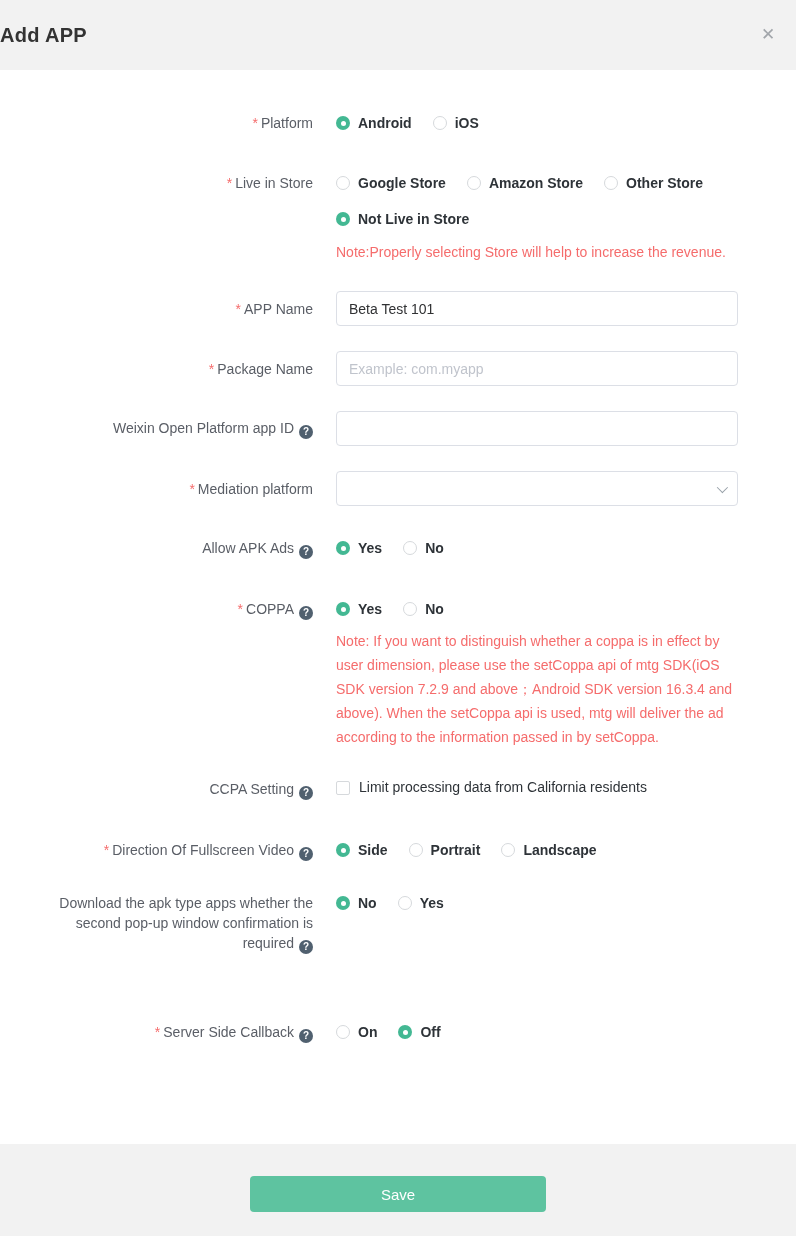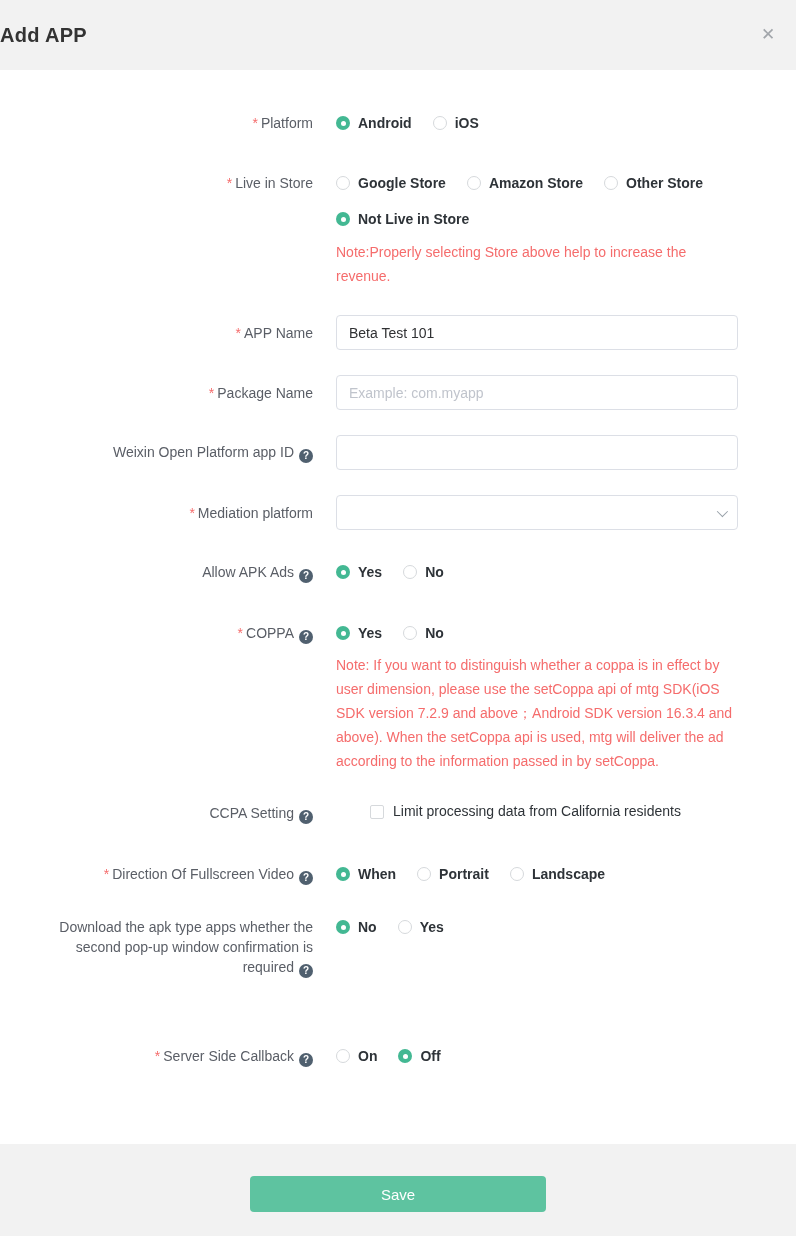--- a/index.html
+++ b/index.html
@@ -51,21 +51,21 @@
     width: 14px; height: 14px; border-radius: 50%; background: #fff;
     border: 1px solid #d6d9dc; display: inline-flex; flex: 0 0 14px;
   }
   .rb.checked { border: none; background: #43b893; position: relative; }
   .rb.checked::after {
     content: ""; width: 5px; height: 5px; border-radius: 50%; background: #fff; margin: auto;
   }
   .rb-label { margin-left: 8px; color: #2e3338; font-weight: bold; }
 
   
-  .checkbox { display: inline-flex; align-items: flex-end; cursor: pointer; margin-left: 34px; }
+  .checkbox { display: inline-flex; align-items: flex-end; cursor: pointer; }
   .cb {
     width: 14px; height: 14px; border: 1px solid #d6d9dc; border-radius: 2px;
     background: #fff; flex: 0 0 14px;
   }
   .cb-label { margin-left: 9px; color: #2e3338; }
 
   
   .text-input, .select {
     width: 402px; height: 35px; border: 1px solid #dcdfe6; border-radius: 4px;
     padding: 11px 12px; font-size: 14px; color: #303133; background: #fff;
@@ -153,21 +153,21 @@
             <span class="rb"></span>
             <span class="rb-label">Other Store</span>
           </label>
         </div>
         <div class="radio-line stack-gap">
           <label class="radio">
             <span class="rb checked"></span>
             <span class="rb-label">Not Live in Store</span>
           </label>
         </div>
-        <div class="note store">Note:Properly selecting Store above help to increase the revenue.</div>
+        <div class="note store">Note:Properly selecting Store will help to increase the revenue.</div>
       </div>
     </div>
 
     <div class="row center mb-input">
       <div class="row-label"><span class="req">*</span><span>APP Name</span></div>
       <div class="row-control">
         <input class="text-input" type="text" value="Beta Test 101" style="">
       </div>
     </div>
 
@@ -236,21 +236,21 @@
         </label>
       </div>
     </div>
 
     <div class="row mb-direction">
       <div class="row-label"><span class="req">*</span><span>Direction Of Fullscreen Video</span><span class="help">?</span></div>
       <div class="row-control">
         <div class="radio-line">
           <label class="radio">
             <span class="rb checked"></span>
-            <span class="rb-label">When</span>
+            <span class="rb-label">Side</span>
           </label>
           <label class="radio">
             <span class="rb"></span>
             <span class="rb-label">Portrait</span>
           </label>
           <label class="radio">
             <span class="rb"></span>
             <span class="rb-label">Landscape</span>
           </label>
         </div>

